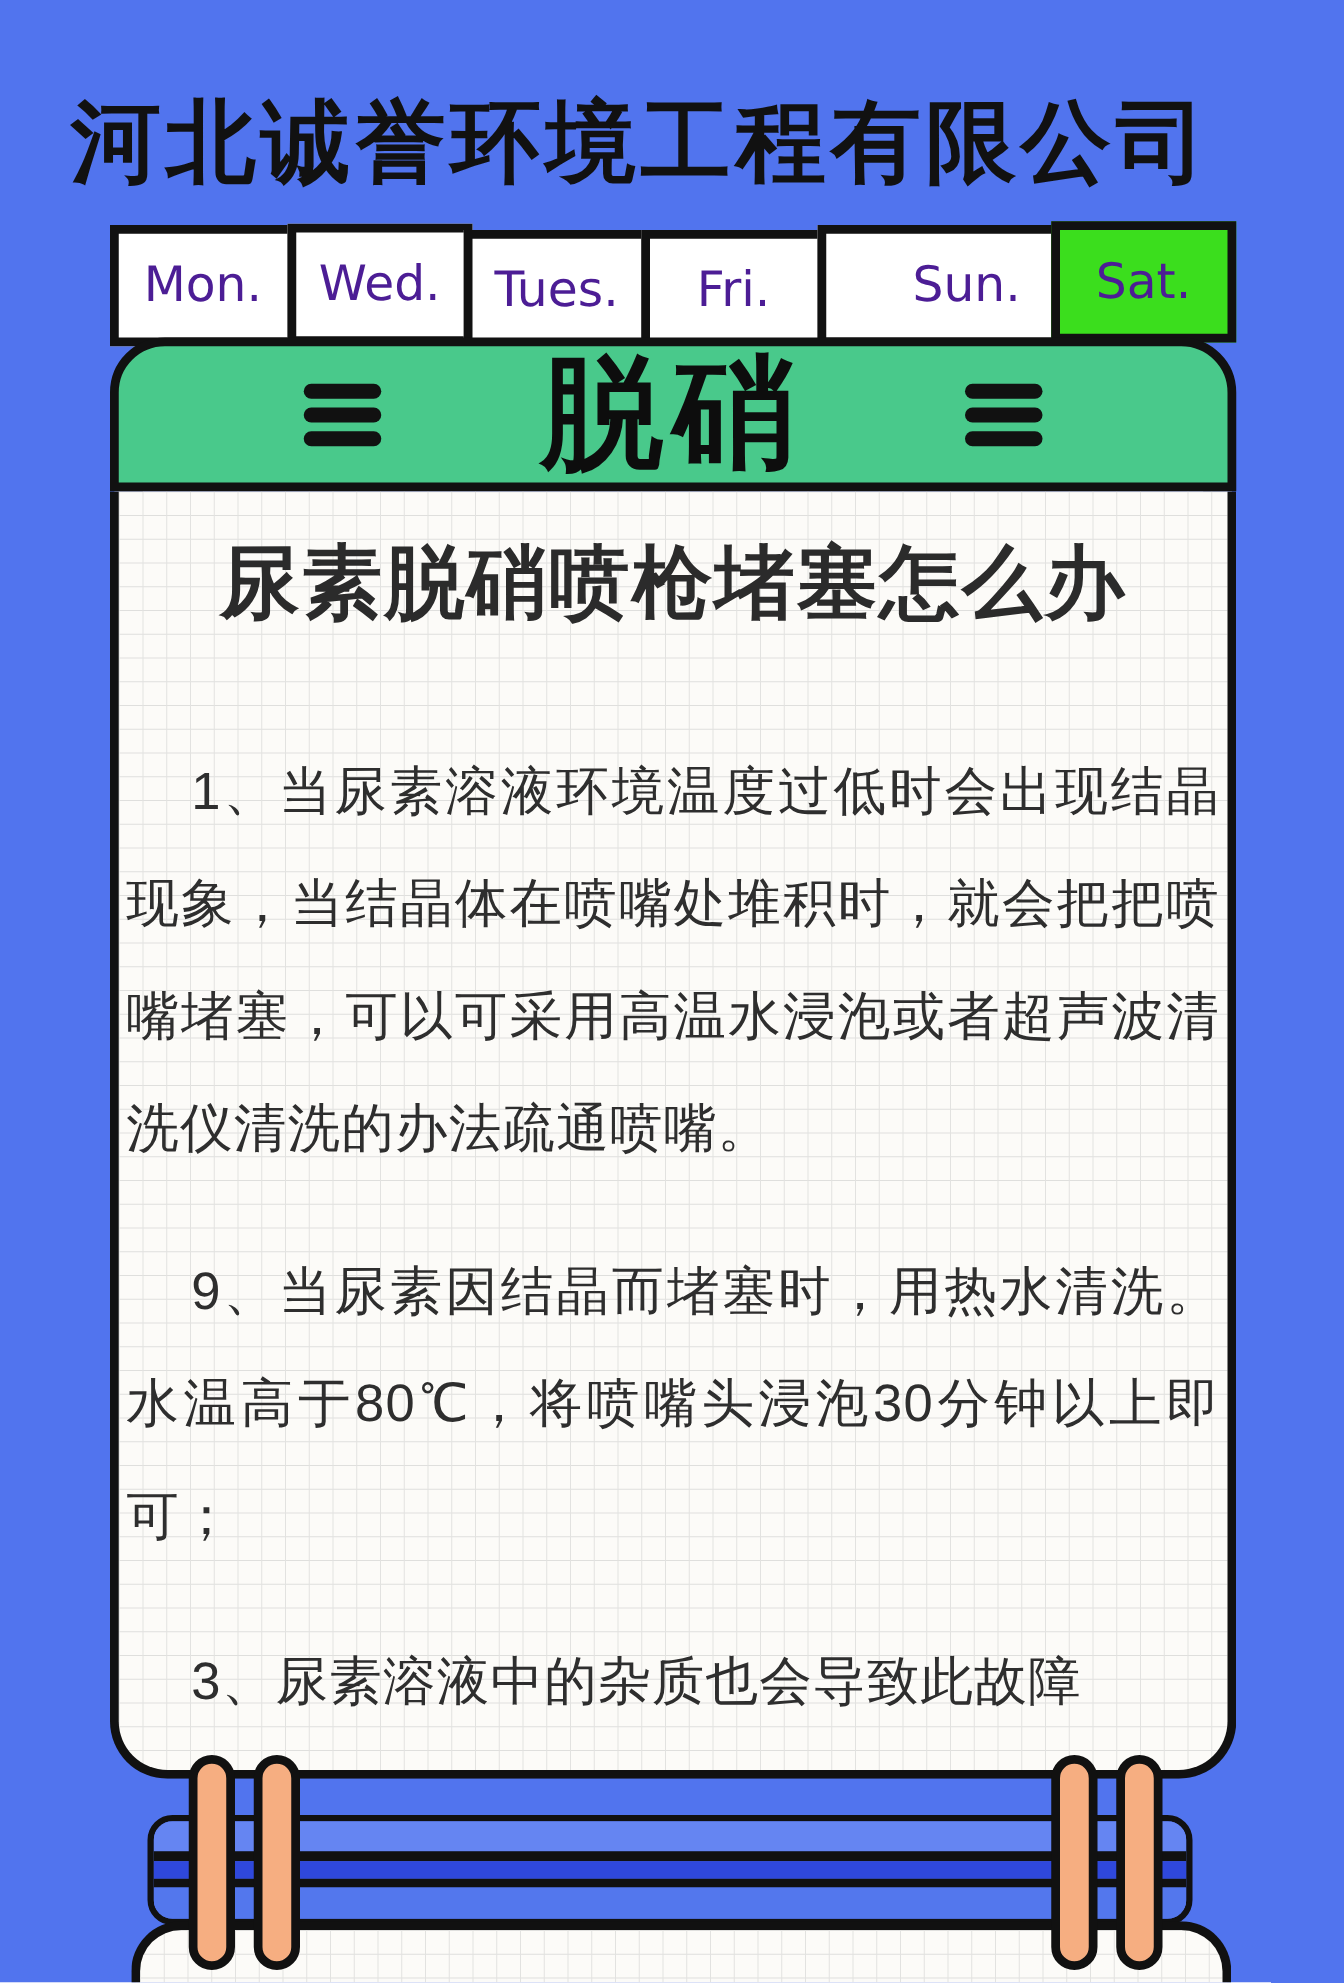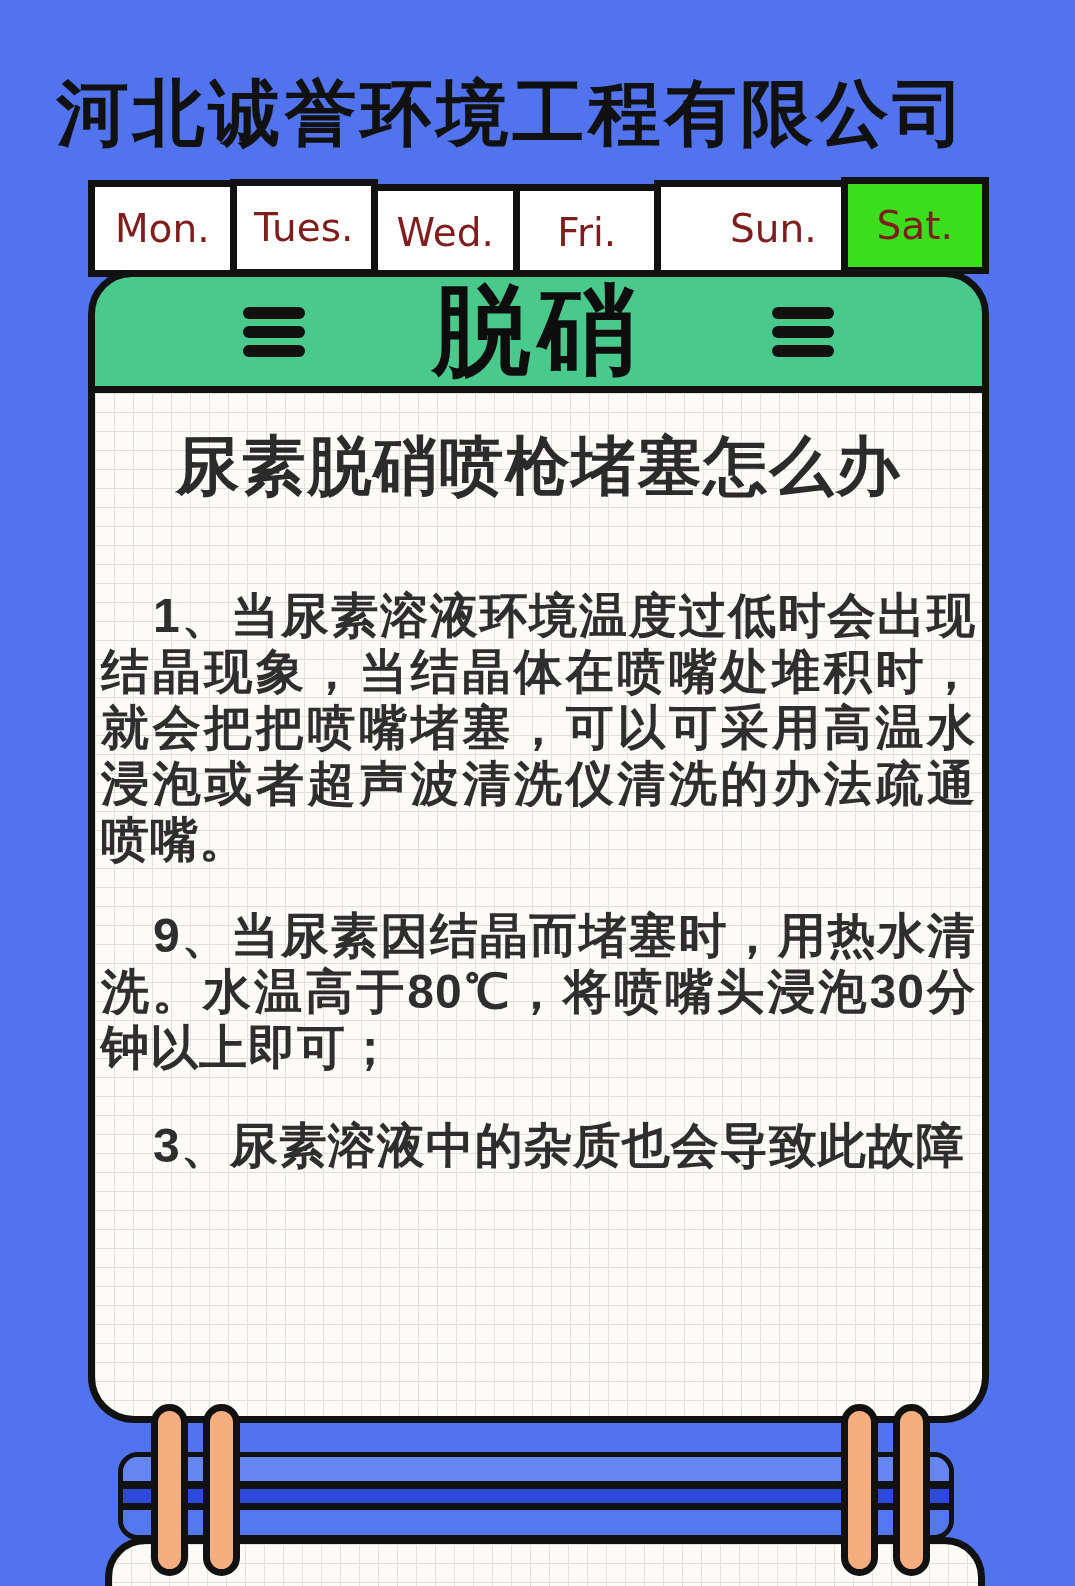--- a/index.html
+++ b/index.html
@@ -22,21 +22,21 @@
   }
   
   .calendar{position:absolute;left:88px;top:177px;width:901px;z-index:2;}
   .tabs-row{display:flex;height:97px;position:relative;z-index:1;}
   .tab{
     flex:1;
     background:#ffffff;
     border:7px solid #111;
     margin-left:-7px;
     display:flex;align-items:center;justify-content:center;
-    font-size:39px;color:#7f1d1d;
+    font-size:39px;color:#4c1d95;
     font-family:"DejaVu Sans", sans-serif;
     box-sizing:border-box;
   }
   .tab:first-child{margin-left:0;}
   .tab:nth-child(1){transform:translateY(3px);}
   .tab:nth-child(2){transform:translateY(2px);}
   .tab:nth-child(3){transform:translateY(7px);}
   .tab:nth-child(4){transform:translateY(7px);}
   .tab:nth-child(5){transform:translateY(3px);padding-left:45px;}
   .tab:nth-child(6){transform:translateY(0px);}
@@ -83,22 +83,22 @@
     overflow:hidden;
   }
   .article-heading{
     margin-top:30px;
     text-align:center;
     font-size:64px;font-weight:bold;color:#2b2b2b;
     letter-spacing:2px;
   }
   .article-paragraph{
     margin:0;
-    font-size:48px;font-weight:bold;color:#2e2e2e;
-    line-height:56px;letter-spacing:1px;
+    font-size:42px;font-weight:normal;color:#2e2e2e;
+    line-height:90px;letter-spacing:1px;
     text-indent:52px;
     text-align:justify;
   }
   .p1{margin-top:78px;}
   .p2{margin-top:40px;}
   .p3{margin-top:42px;}
   
   .binder{
     position:absolute;left:118px;top:1452px;
     width:836px;height:88px;
@@ -144,24 +144,24 @@
 
   <div class="company-title">河北诚誉环境工程有限公司</div>
 
   <div class="calendar">
 
     <div class="tabs-row">
       <div class="tab">
           <span>Mon.</span>
         </div>
       <div class="tab">
+          <span>Wed.</span>
+        </div>
+      <div class="tab">
           <span>Tues.</span>
-        </div>
-      <div class="tab">
-          <span>Wed.</span>
         </div>
       <div class="tab">
           <span>Fri.</span>
         </div>
       <div class="tab">
           <span>Sun.</span>
         </div>
       <div class="tab active">
           <span>Sat.</span>
         </div>

